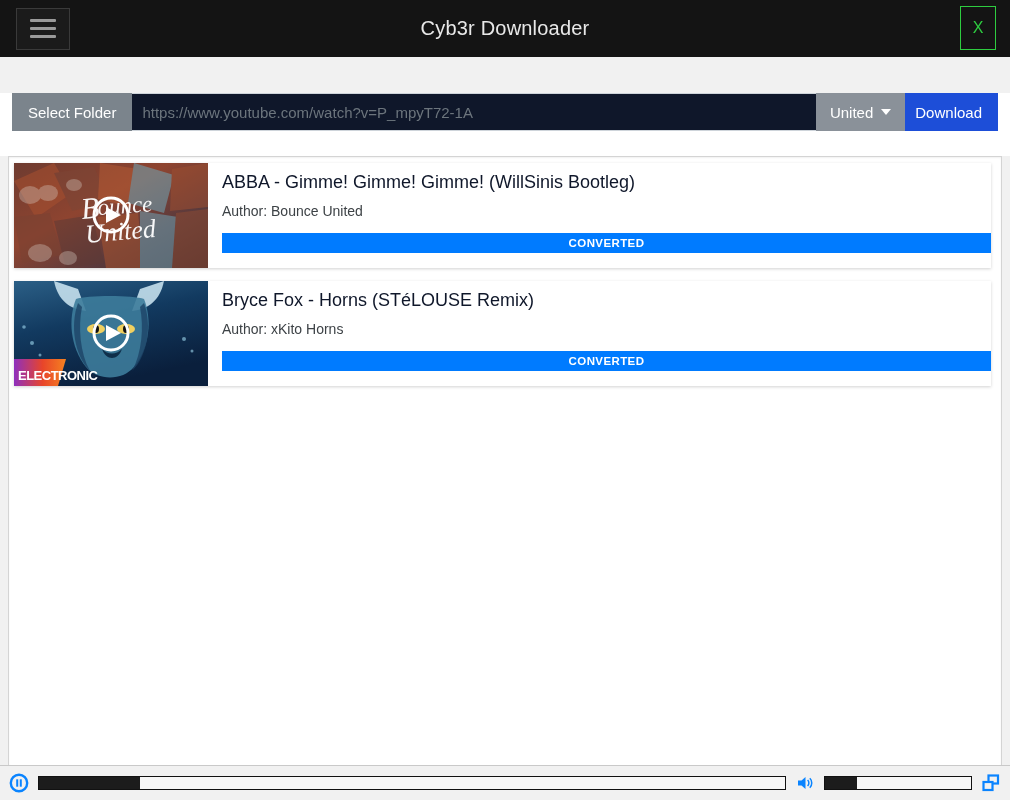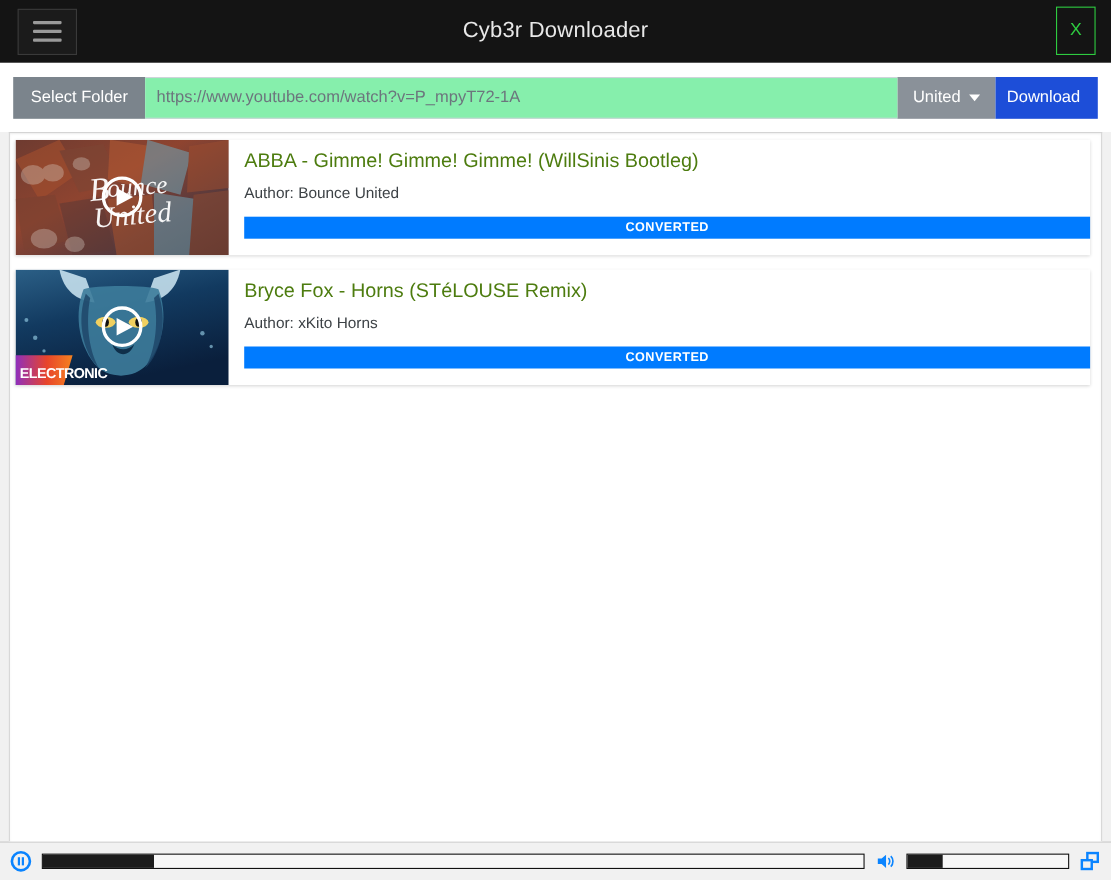--- a/index.html
+++ b/index.html
@@ -75,23 +75,23 @@
     align-items: center;
     justify-content: center;
     cursor: pointer;
   }
 
   
   .toolbar {
     height: 63px;
     background: #ffffff;
     display: flex;
-    align-items: center;
     padding: 0 12px;
     flex: 0 0 auto;
+    margin-top: 36px;
   }
   .toolbar-inner {
     display: flex;
     width: 100%;
     height: 38px;
     align-items: stretch;
   }
 
   .select-folder-btn {
     background: #7b848c;
@@ -103,21 +103,21 @@
     cursor: pointer;
     border: none;
     white-space: nowrap;
   }
 
   .url-input {
     flex: 1 1 auto;
     border: 1px solid #ced4da;
     border-left: none;
     border-right: none;
-    background: #86efac;
+    background: #0f172a;
     color: #6c757d;
     font-size: 15px;
     padding: 0 10px;
     font-family: "Liberation Sans", sans-serif;
     outline: none;
   }
 
   .format-btn {
     background: #8a9199;
     color: #ffffff;
@@ -185,21 +185,21 @@
   .thumb svg { display: block; width: 100%; height: 100%; }
 
   .item-body {
     flex: 1 1 auto;
     padding: 8px 0 0 14px;
     display: flex;
     flex-direction: column;
   }
   .item-title {
     font-size: 18px;
-    color: #4d7c0f;
+    color: #0f172a;
     line-height: 1.3;
     font-weight: 400;
   }
   .item-author {
     font-size: 14px;
     color: #3d4246;
     margin-top: 9px;
   }
   .progress {
     margin-top: 14px;

